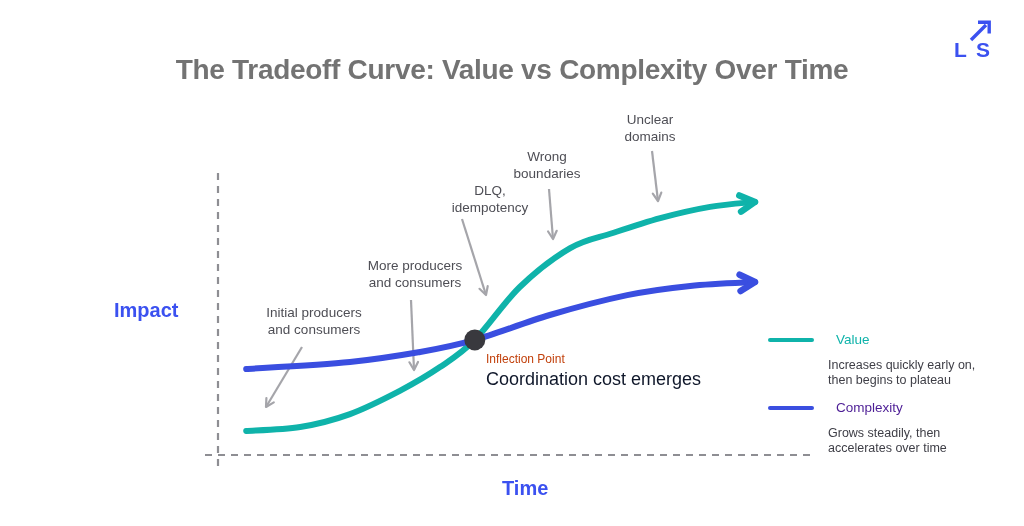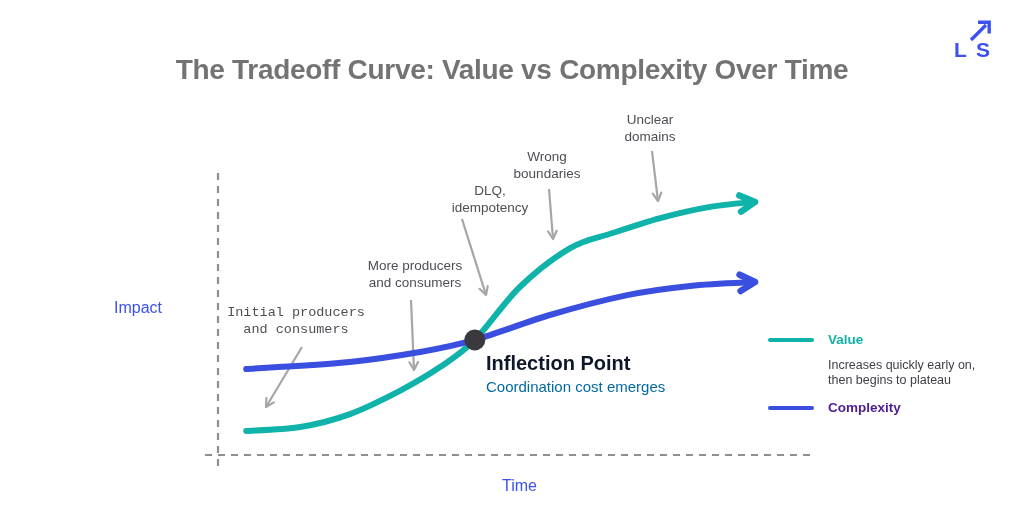--- a/index.html
+++ b/index.html
@@ -10,36 +10,36 @@
   #chart-svg{position:absolute;left:0;top:0;}
   .title{
     position:absolute;top:54px;left:0;width:100%;text-align:center;
     font-size:28px;font-weight:bold;color:#737373;letter-spacing:-0.3px;
   }
   .logo{position:absolute;left:945px;top:14px;}
   .ann{
     position:absolute;font-size:13.5px;line-height:17px;color:#4E4E55;
     text-align:center;white-space:pre-line;transform:translateX(-50%);
   }
-  #ann-0{left:296px;top:304px;font-family:Liberation Mono, monospace;}
+  #ann-0{left:314px;top:304px;}
   #ann-1{left:415px;top:257px;}
   #ann-2{left:461px;top:182px;margin-left:29px;}
   #ann-3{left:547px;top:148px;text-align:center;}
   #ann-4{left:650px;top:111px;}
-  .axis-label{position:absolute;font-size:16px;font-weight:normal;color:#3B51F0;}
+  .axis-label{position:absolute;font-size:20px;font-weight:bold;color:#3B51F0;}
   #impact-label{left:114px;top:299px;}
   #time-label{left:489px;top:477px;margin-left:13px;}
   .inf{position:absolute;left:486px;top:352px;}
-  .inf-title{font-size:20px;font-weight:bold;color:#0f172a;}
-  .inf-sub{font-size:15px;color:#0369a1;margin-top:3px;}
+  .inf-title{font-size:12px;font-weight:normal;color:#c2410c;}
+  .inf-sub{font-size:18px;color:#0f172a;margin-top:3px;}
   .legend{position:absolute;left:768px;top:332px;width:245px;}
   .legend-item{display:flex;margin-bottom:12px;}
   .legend-line{width:46px;height:4px;border-radius:2px;margin-top:6px;flex:none;}
   .legend-text{margin-left:14px;}
-  .legend-name{font-weight:bold;font-size:13.5px;}
+  .legend-name{font-weight:normal;font-size:13.5px;margin-left:8px;}
   .legend-desc{font-size:12.5px;line-height:15px;color:#3E3E46;white-space:pre-line;margin-top:11px;}
 </style>
 </head>
 <body>
 
 <svg id="chart-svg" width="1024" height="526">
     <line x1="218" y1="173" x2="218" y2="467" stroke="#8E8E93" stroke-width="2.2" stroke-dasharray="7 6"></line>
     <line x1="205" y1="455" x2="813" y2="455" stroke="#8E8E93" stroke-width="2.2" stroke-dasharray="7 6"></line>
     <line x1="302" y1="347" x2="266" y2="407" stroke="#A5A5AA" stroke-width="2.2"></line>
     <path d="M266.4 398.0L266.0 407.0L273.8 402.4" fill="none" stroke="#A5A5AA" stroke-width="2.2" stroke-linecap="round" stroke-linejoin="round"></path>
@@ -94,15 +94,17 @@
     <div class="legend-text">
       <div class="legend-name" style="color: rgb(15, 179, 170);">Value</div>
       <div class="legend-desc">Increases quickly early on,
 then begins to plateau</div>
     </div>
   </div>
   <div class="legend-item">
     <span class="legend-line" style="background: rgb(58, 78, 224);"></span>
     <div class="legend-text">
       <div class="legend-name" style="color: #4c1d95;">Complexity</div>
+      <div class="legend-desc">Grows steadily, then
+accelerates over time</div>
     </div>
   </div>
 </div>
 
 </body></html>

